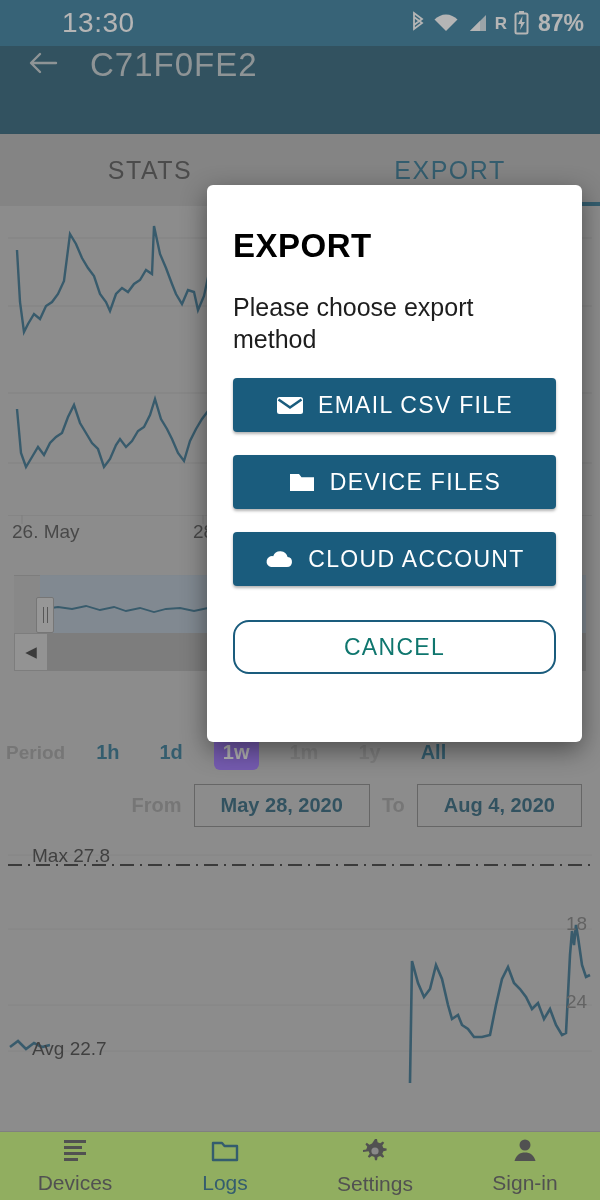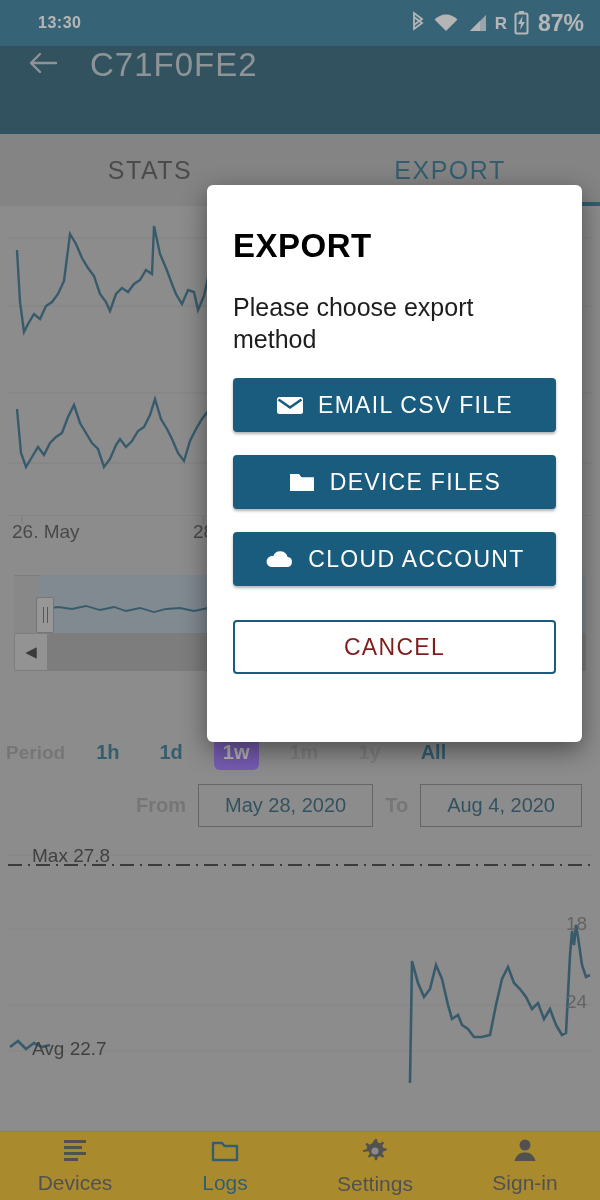--- a/index.html
+++ b/index.html
@@ -11,21 +11,21 @@
   }
   #app { position: relative; width: 600px; height: 1200px; overflow: hidden; }
 
   
   .statusbar {
     position: absolute; top: 0; left: 0; width: 600px; height: 46px;
     background: #1b6b8f; color: #ffffff;
     display: flex; align-items: center; justify-content: space-between;
     padding: 0 16px;
   }
-  .status-time { font-size: 16px; font-weight: bold; margin-left: 22px; letter-spacing: .5px;}
+  .status-time { font-size: 28px; font-weight: normal; margin-left: 46px; letter-spacing: .5px;}
   .status-icons { display: flex; align-items: center; gap: 7px; }
   .status-icons svg { display: block; }
   .status-roam { font-size: 17px; font-weight: bold; line-height: 1; }
   .status-batt { font-size: 23px; font-weight: bold; margin-left: 2px; }
 
   
   .appbar {
     position: absolute; top: 46px; left: 0; width: 600px; height: 88px;
     background: #124c64;
     display: flex; align-items: flex-start; padding-left: 26px; gap: 30px;
@@ -111,32 +111,32 @@
   .period-btn.dim { color: #9d9d9d; }
   .period-btn.sel { background: #8b5cf6; color: #ffffff; }
 
   .range-row {
     display: flex; align-items: center; justify-content: flex-end;
     gap: 12px; padding: 14px 18px 0 0; font-size: 20px;
   }
   .range-label { color: #8d8d8d; font-weight: bold; }
   .date-box {
     border: 1px solid #6f6f6f; background: #b5b5b5;
-    padding: 9px 26px; font-size: 20px; font-weight: normal; color: #124c64;
+    padding: 9px 26px; font-size: 20px; font-weight: bold; color: #124c64;
   }
 
   
   .bottom-chart { position: relative; width: 600px; height: 250px; margin-top: 6px; }
   .ann { position: absolute; font-size: 19px; color: #2b2b2b; }
   .yaxis-label { position: absolute; font-size: 19px; color: #6a6a6a; }
 
   
   .bottomnav {
     position: absolute; left: 0; bottom: 0; width: 600px; height: 69px;
-    background: #eab308; display: flex; align-items: center;
+    background: #bef264; display: flex; align-items: center;
     border-top: 1px solid #9e9e9e;
   }
   .navitem {
     flex: 1; display: flex; flex-direction: column; align-items: center; gap: 4px;
   }
   .navitem .lbl { font-size: 21px; color: #4a4a4a; }
   .navitem.active .lbl { color: #15607f; }
 
   
   .scrim {
@@ -156,22 +156,22 @@
   }
   .dlg-btn {
     height: 54px; width: 100%; border-radius: 4px; background: #1a5c7d;
     color: #fff; font-size: 23px; letter-spacing: 1.3px;
     display: flex; align-items: center; justify-content: center; gap: 14px;
     margin-top: 23px; box-shadow: 0 2px 3px rgba(0,0,0,.3);
   }
   .dlg-btn:first-of-type { margin-top: 34px; }
   .dlg-btn svg { display: block; }
   .dlg-cancel {
-    height: 54px; width: 100%; border-radius: 4px; background: #ffffff;
-    border: 2px solid #1a5c7d; color: #7f1d1d; font-size: 23px; letter-spacing: 1.3px;
+    height: 54px; width: 100%; border-radius: 16px; background: #ffffff;
+    border: 2px solid #1a5c7d; color: #0f766e; font-size: 23px; letter-spacing: 1.3px;
     display: flex; align-items: center; justify-content: center;
     margin-top: 34px;
   }
 </style>
 </head>
 <body>
 
 <div id="app">
 
   <div class="statusbar">

